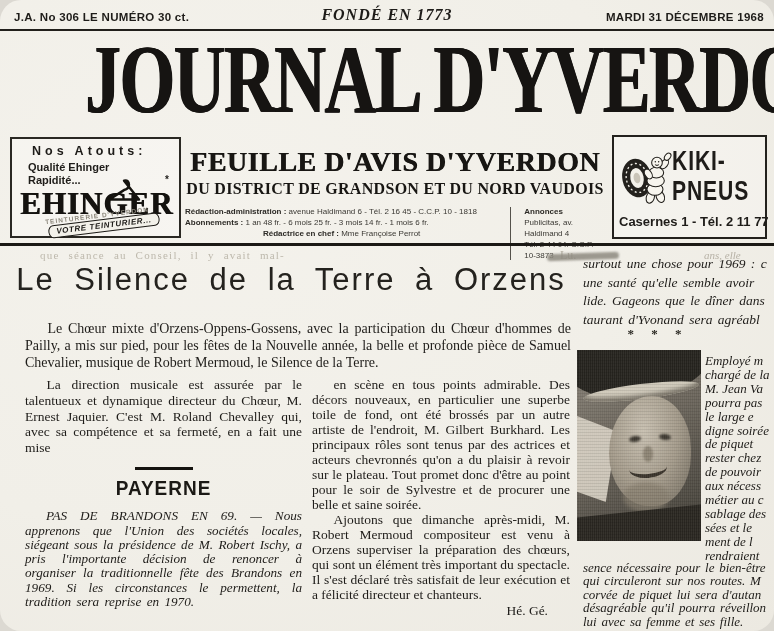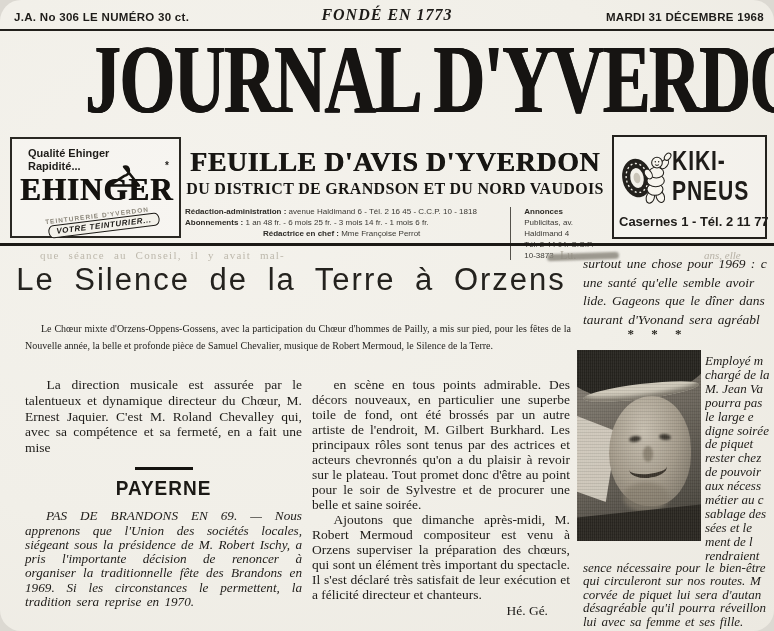--- a/index.html
+++ b/index.html
@@ -62,21 +62,21 @@
   .rule-main { left:0; top:243px; width:774px; height:3px; background:#1b1915; }
   .bleed-left { left:40px; top:249px; font-size:11px; color:#bdb8ac; letter-spacing:1.2px; word-spacing:5px; }
   .bleed-mid { left:560px; top:248px; font-size:12px; color:#b4afa2; }
   .bleed-smudge { left:547px; top:253px; width:72px; height:7px; background:#8e8a80; border-radius:4px; transform:rotate(-2deg); filter:blur(1px); opacity:.85; }
   .bleed-right { left:704px; top:249px; font-style:italic; font-size:11px; color:#b7b2a6; }
 
   
   .headline { left:0; top:262px; width:582px; text-align:center;
     font-family:"Liberation Sans",sans-serif; font-weight:400; font-size:31px;
     letter-spacing:2px; word-spacing:9px; color:#24221e; white-space:nowrap; }
-  .intro { left:25px; top:321px; width:546px; font-size:10px; line-height:16.8px; text-align:justify; text-indent:1.6em;font-family:Liberation Serif, serif; }
+  .intro { left:25px; top:321px; width:546px; font-size:14px; line-height:16.8px; text-align:justify; text-indent:1.6em;font-family:Liberation Serif, serif; }
   .col1 { left:25px; top:377px; width:277px; }
   .col1 .para { font-size:13.5px; line-height:15.8px; text-align:justify; text-indent:1.6em; }
   .divider-bar { width:58px; height:3.5px; background:#15130f; margin:11px auto 8px; }
   .payerne-h { text-align:center; font-family:"Liberation Sans",sans-serif; font-weight:700; font-size:19px; letter-spacing:1px; color:#1b1915; transform:scaleY(1.05); }
   .payerne-p { margin-top:9px; font-style:italic; font-size:13.2px; line-height:14.2px; text-align:justify; text-indent:1.6em; word-spacing:2px; }
   .col2 { left:312px; top:377px; width:258px; font-size:13.5px; line-height:15px; text-align:justify; }
   .col2 .para { text-indent:1.6em; }
   .byline { text-align:right; padding-right:22px; margin-top:1px; }
 
   
@@ -112,20 +112,21 @@
 <div class="page">
 
   <div class="abs topbar-issue">J.A. No 306 LE NUMÉRO 30 ct.</div>
   <div class="abs topbar-founded">FONDÉ EN 1773</div>
   <div class="abs topbar-date">MARDI 31 DÉCEMBRE 1968</div>
   <div class="abs rule-top"></div>
 
   <div class="abs masthead">JOURNAL D'YVERDON</div>
 
   <div class="abs adbox-left">
+    <div class="eh-line1">Nos Atouts:</div>
     <div class="eh-line2">Qualité Ehinger</div>
     <div class="eh-line3">
       <span class="eh-star">*</span>
       <span>Rapidité...</span>
     </div>
     <div class="eh-logo">
       <span>EHINGER</span>
       <svg class="eh-hanger" width="36" height="24" viewBox="0 0 36 24">
         <path d="M18 2 q5 -1 5 4 q0 4 -5 5 L3 20 h30 z" fill="none" stroke="#15130f" stroke-width="2.4" stroke-linejoin="round"></path>
       </svg>

